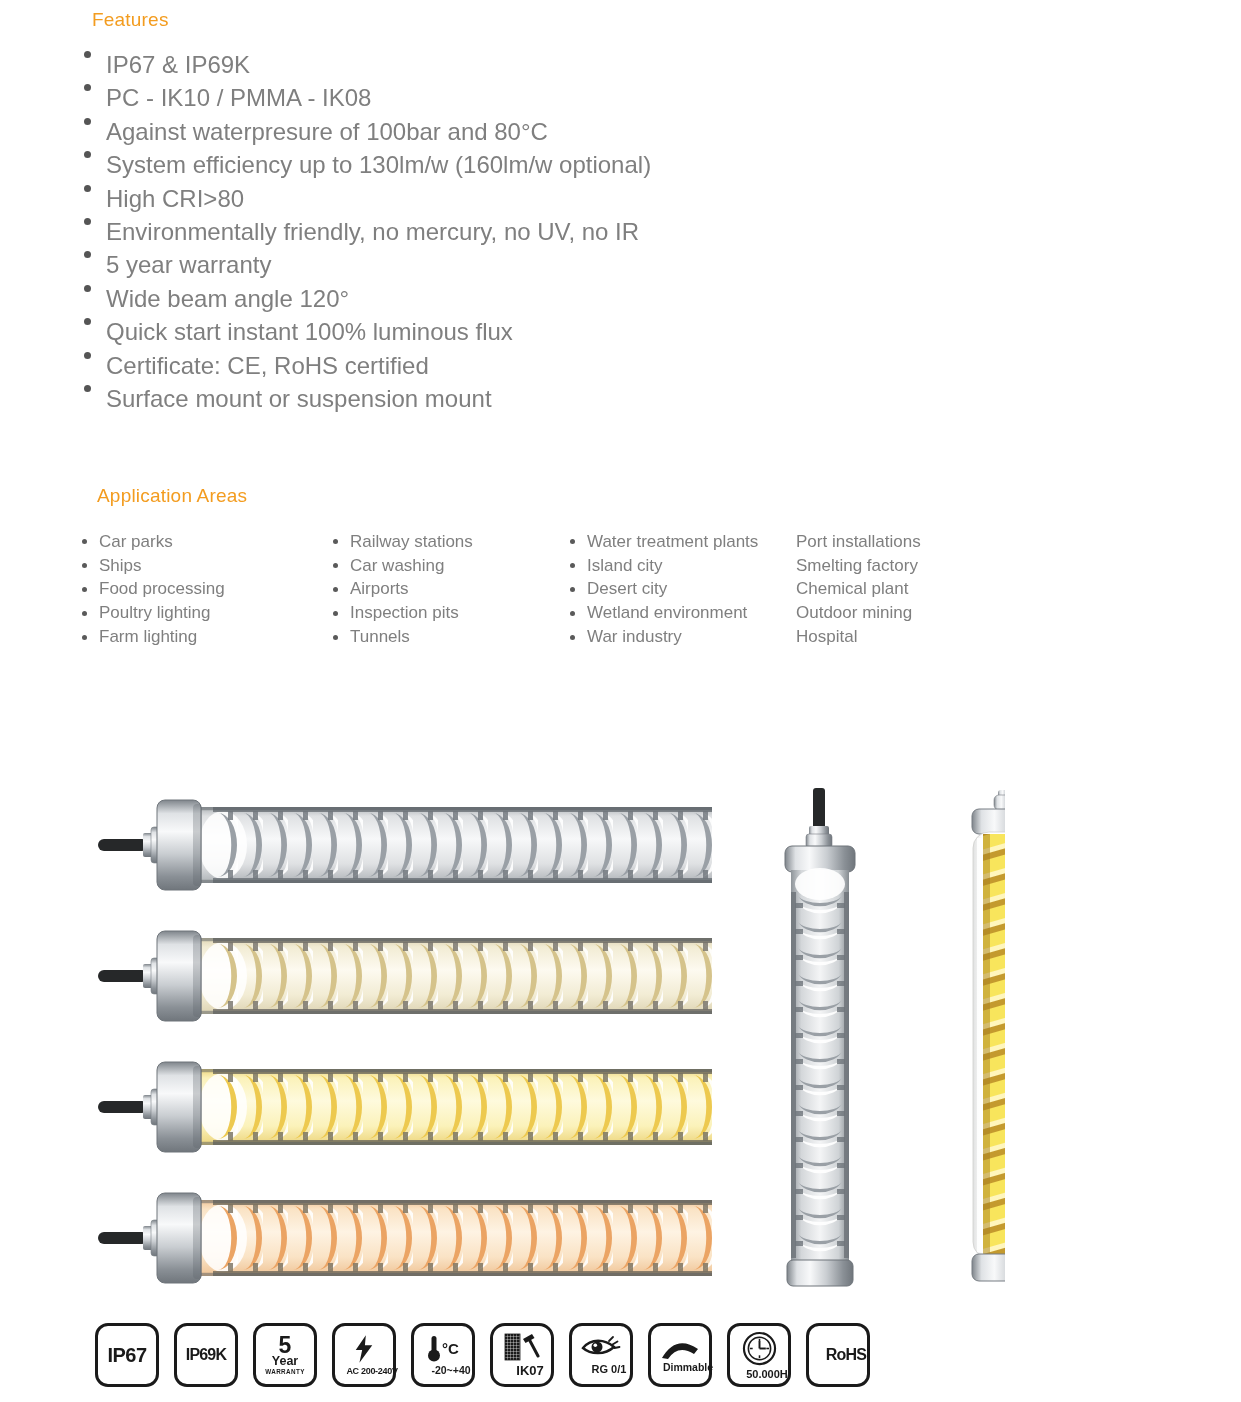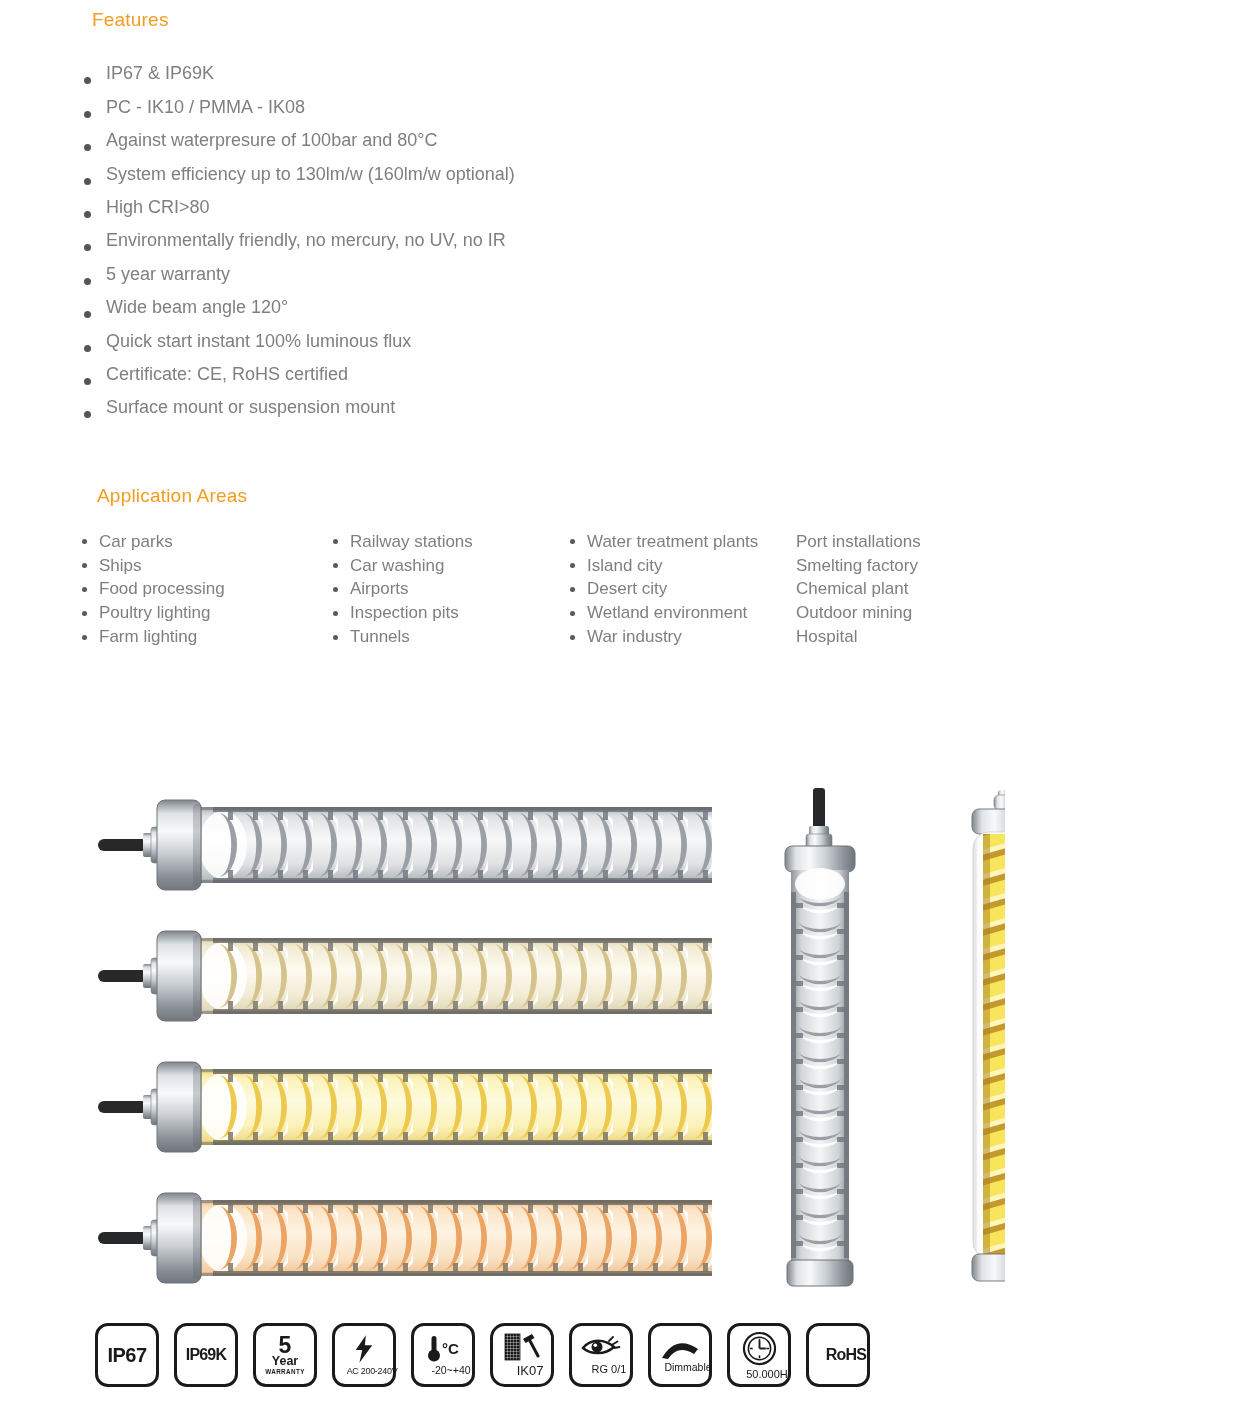--- a/index.html
+++ b/index.html
@@ -8,21 +8,21 @@
     font-family:"Liberation Sans", sans-serif; overflow:hidden;
   }
   h2.sec {
     position:absolute; margin:0; font-weight:400; font-size:19px;
     color:#f39c1f; letter-spacing:0.2px;
   }
   ul.plain { list-style:none; margin:0; padding:0; position:absolute; }
 
   
   .features-list { left:84px; top:51px; }
-  .features-list li { display:flex; align-items:flex-end; height:33.4px; font-size:18px; color:#7f7f7f; }
+  .features-list li { display:flex; align-items:flex-start; height:33.4px; font-size:24px; color:#7f7f7f; }
   .dot { width:7px; height:7px; border-radius:50%; background:#555555; margin-right:15px; flex:none; }
 
   
   .app-col li { display:flex; align-items:center; height:23.8px; font-size:17px; color:#7f7f7f; }
   .dot2 { width:5px; height:5px; border-radius:50%; background:#5a5a5a; margin-right:12px; flex:none; }
   .col1 { left:82px;  top:530px; }
   .col2 { left:333px; top:530px; }
   .col3 { left:570px; top:530px; }
   .col4 { left:796px; top:530px; }
 
@@ -33,21 +33,21 @@
   .badge {
     position:absolute; top:1323px; width:64px; height:64px; box-sizing:border-box;
     border:3px solid #1a1a1a; border-radius:13px; background:#fff; color:#1a1a1a;
     display:flex; flex-direction:column; align-items:center; justify-content:center;
   }
   .t-xl  { font-size:20px; font-weight:700; letter-spacing:-0.5px; }
   .t-l   { font-size:16px; font-weight:700; letter-spacing:-0.8px; }
   .w5    { font-size:23px; font-weight:700; line-height:20px; }
   .wyear { font-size:12.5px; font-weight:700; line-height:13px; }
   .wwar  { font-size:6.3px; font-weight:700; letter-spacing:0.4px; line-height:8px; }
-  .blabel { font-weight:400; white-space:nowrap; margin-top:2px;margin-left:16px; }
+  .blabel { font-weight:700; white-space:nowrap; margin-top:2px;margin-left:16px; }
   .s9  { font-size:9px; letter-spacing:-0.3px; }
   .s10 { font-size:10.5px; }
   .s11 { font-size:11px; }
   .s13 { font-size:13px; }
   .irow { display:flex; align-items:center; }
   .unit { font-size:15px; font-weight:700; margin-left:1px; }
 </style>
 </head>
 <body>
 

